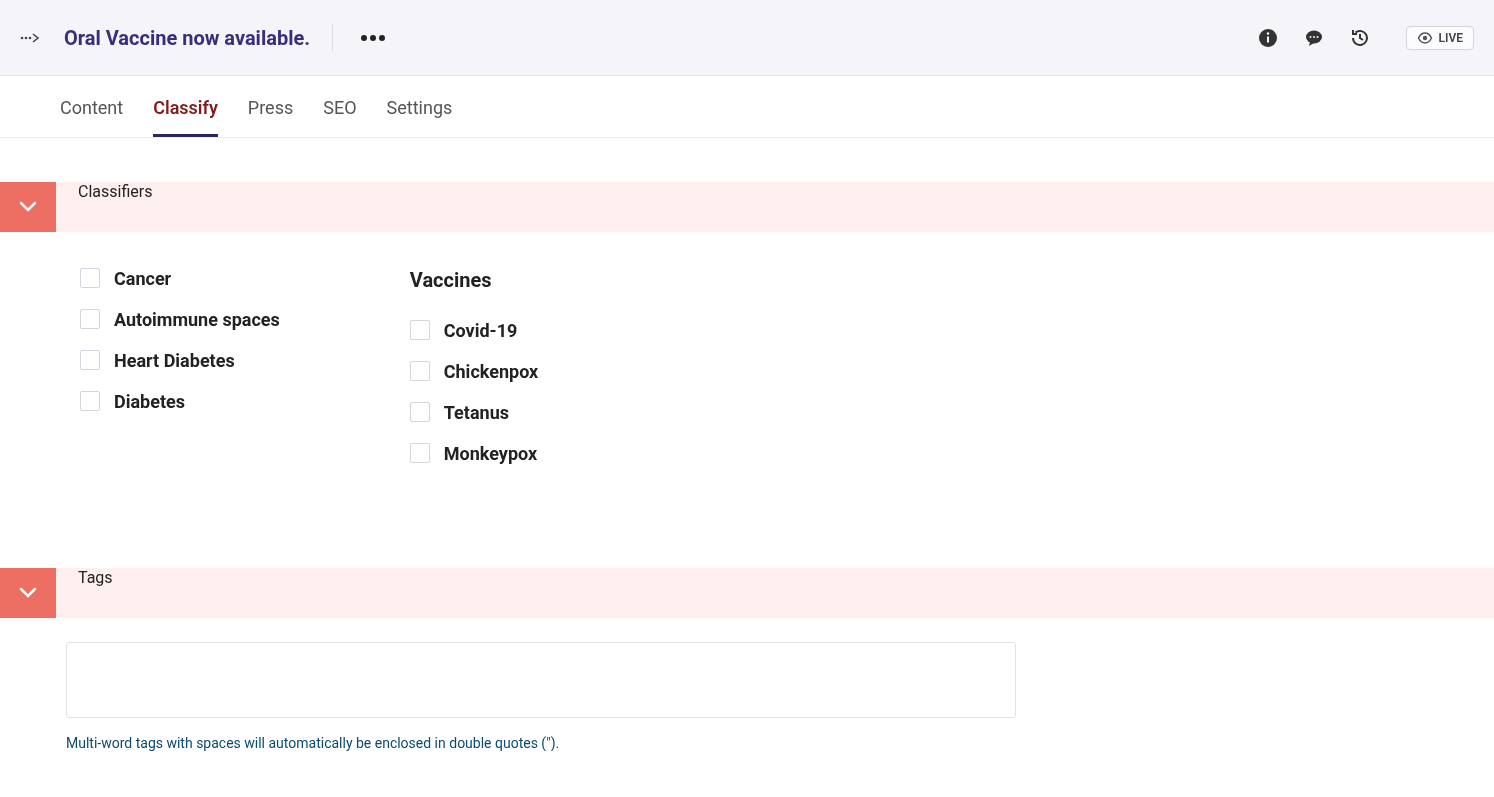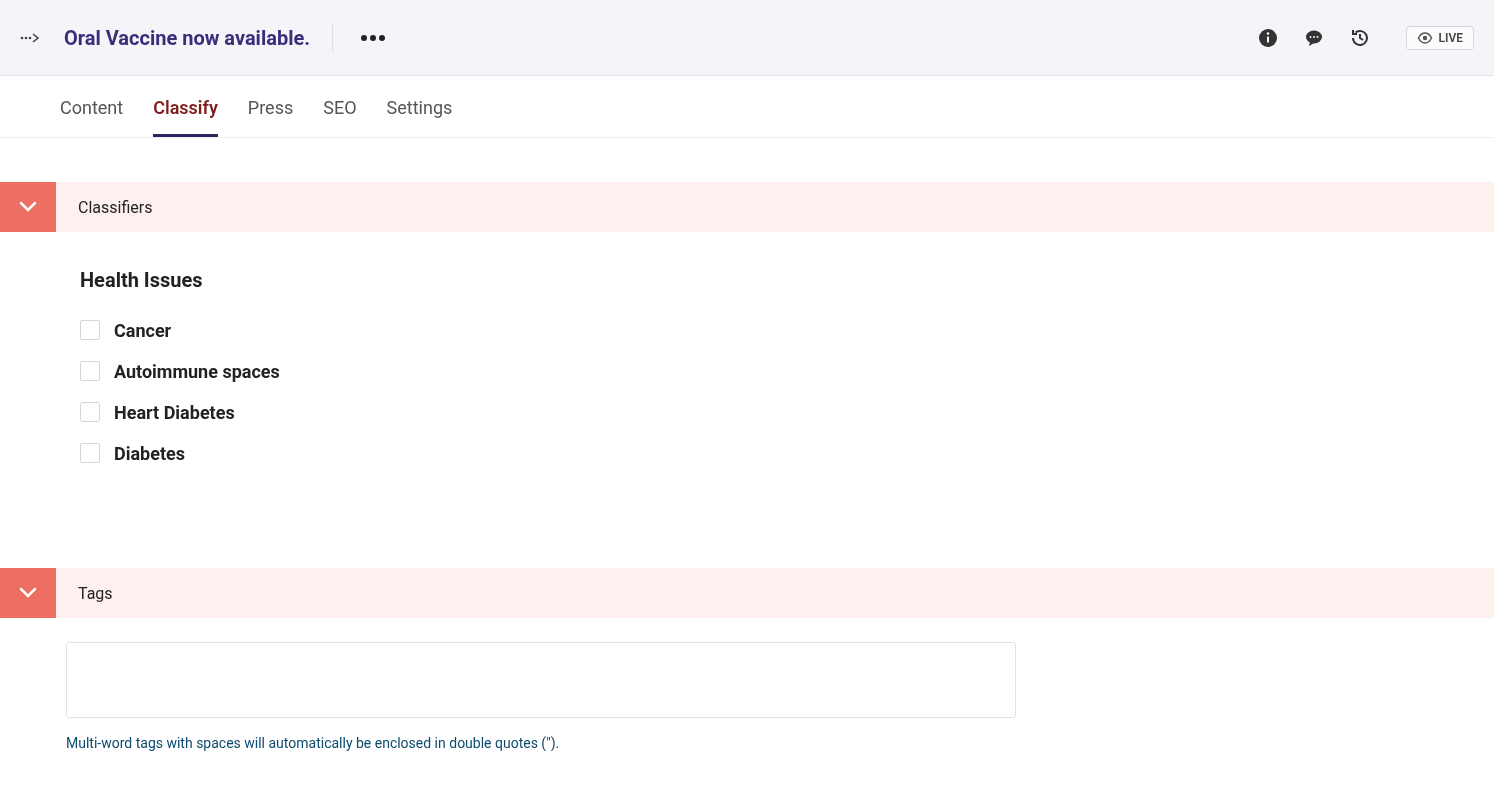--- a/index.html
+++ b/index.html
@@ -68,21 +68,21 @@
     border-bottom: 3px solid transparent;
     cursor: pointer;
   }
   .tab.active {
     color: #7f1d1d;
     font-weight: 600;
     border-bottom-color: #2f2362;
   }
   .section-header {
     display: flex;
-    align-items: center;
+    align-items: flex-start;
     height: 50px;
     background: #fdf0ee;
     margin-top: 44px;
   }
   .section-toggle {
     width: 56px; height: 50px;
     background: #ed6e63;
     display: flex; align-items: center; justify-content: center;
     cursor: pointer;
   }
@@ -203,36 +203,54 @@
   <div class="section-toggle">
     <svg width="18" height="12" viewBox="0 0 18 12">
         <path d="M2 2 L9 9 L16 2" stroke="#fff" stroke-width="2.5" fill="none" stroke-linecap="round"></path>
       </svg>
   </div>
   <span class="section-title">Classifiers</span>
 </div>
 
 <div class="classifiers-body">
   <div class="col">
-    <h3>Health Issues</h3>
     <div class="check-item">
         <span class="checkbox"></span>
         <span class="check-label">Cancer</span>
       </div>
     <div class="check-item">
         <span class="checkbox"></span>
         <span class="check-label">Autoimmune spaces</span>
       </div>
     <div class="check-item">
         <span class="checkbox"></span>
         <span class="check-label">Heart Diabetes</span>
       </div>
     <div class="check-item">
         <span class="checkbox"></span>
         <span class="check-label">Diabetes</span>
+      </div>
+  </div>
+  <div class="col">
+    <h3>Vaccines</h3>
+    <div class="check-item">
+        <span class="checkbox"></span>
+        <span class="check-label">Covid-19</span>
+      </div>
+    <div class="check-item">
+        <span class="checkbox"></span>
+        <span class="check-label">Chickenpox</span>
+      </div>
+    <div class="check-item">
+        <span class="checkbox"></span>
+        <span class="check-label">Tetanus</span>
+      </div>
+    <div class="check-item">
+        <span class="checkbox"></span>
+        <span class="check-label">Monkeypox</span>
       </div>
   </div>
 </div>
 
 <div class="section-header">
   <div class="section-toggle">
     <svg width="18" height="12" viewBox="0 0 18 12">
         <path d="M2 2 L9 9 L16 2" stroke="#fff" stroke-width="2.5" fill="none" stroke-linecap="round"></path>
       </svg>
   </div>

